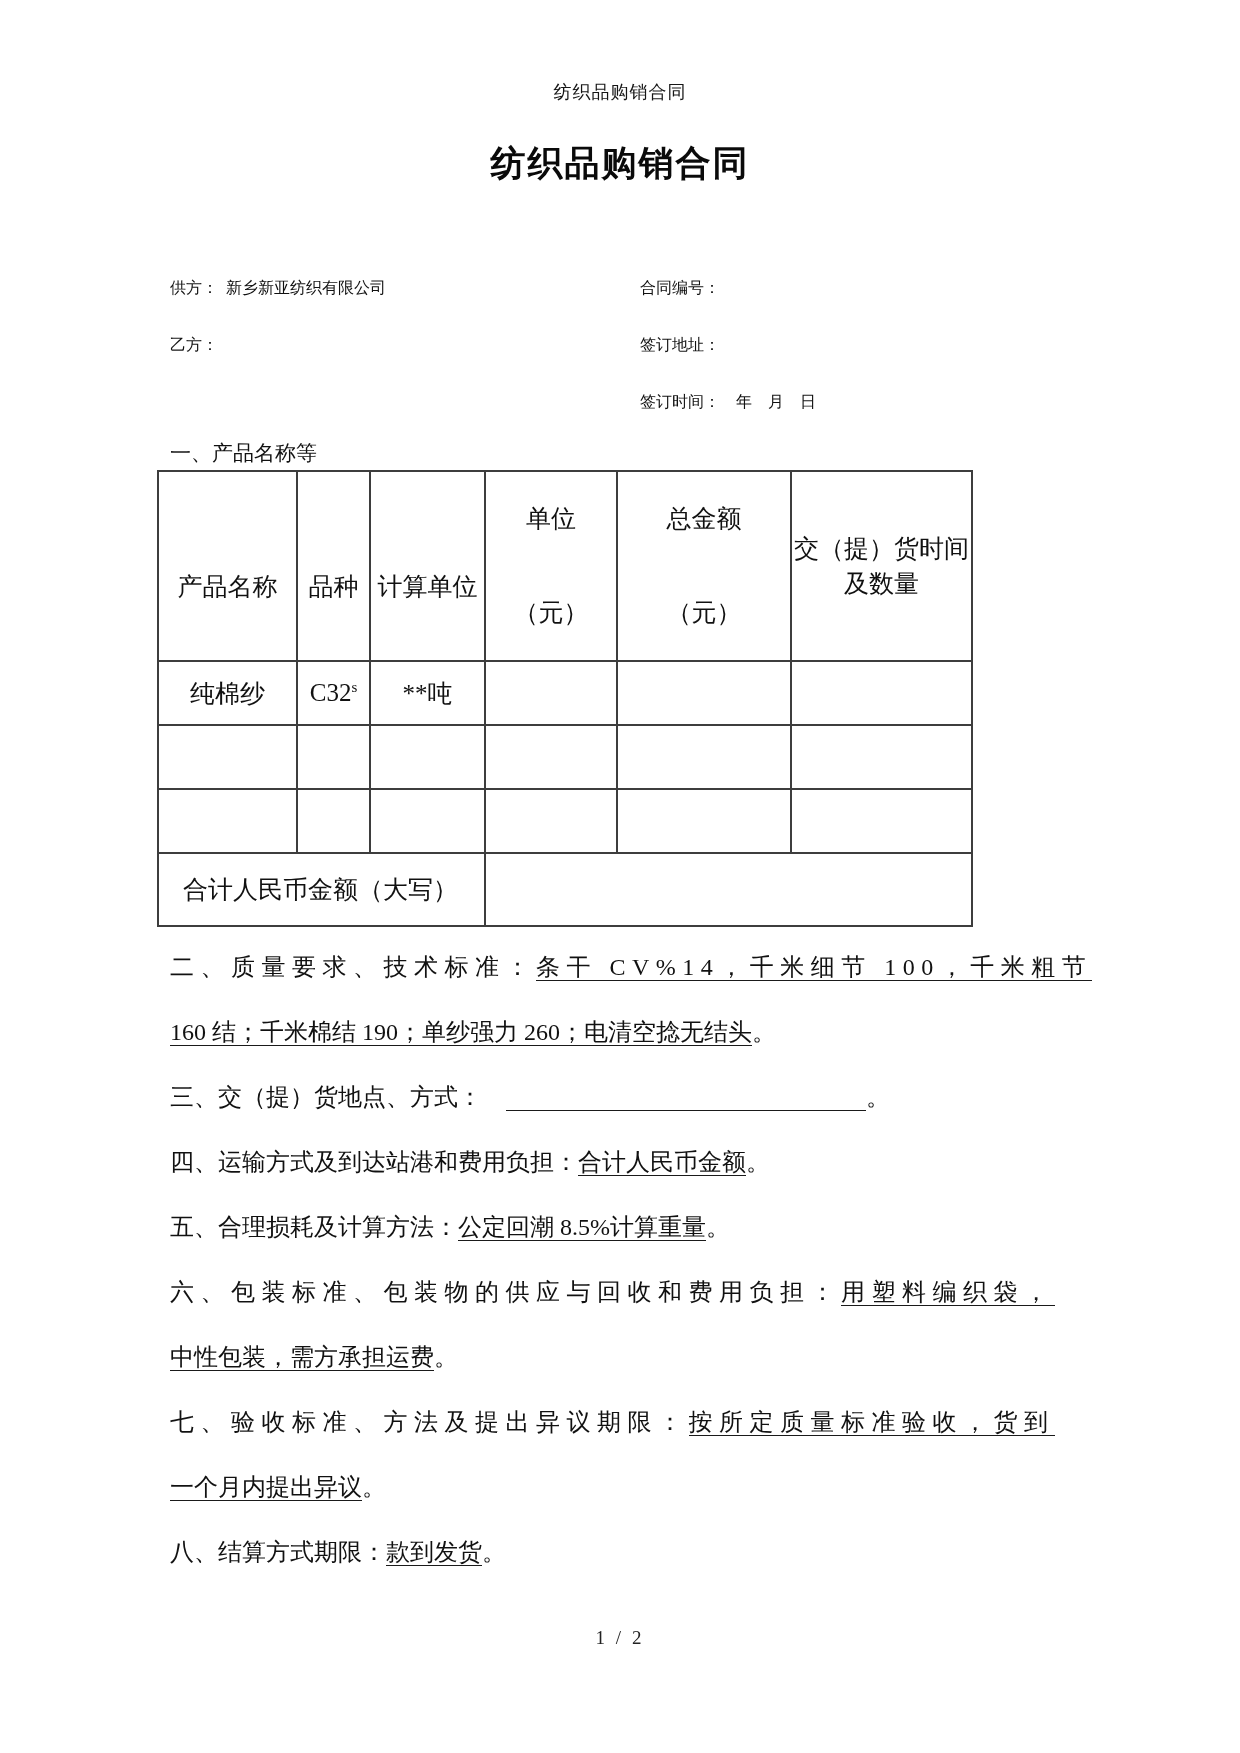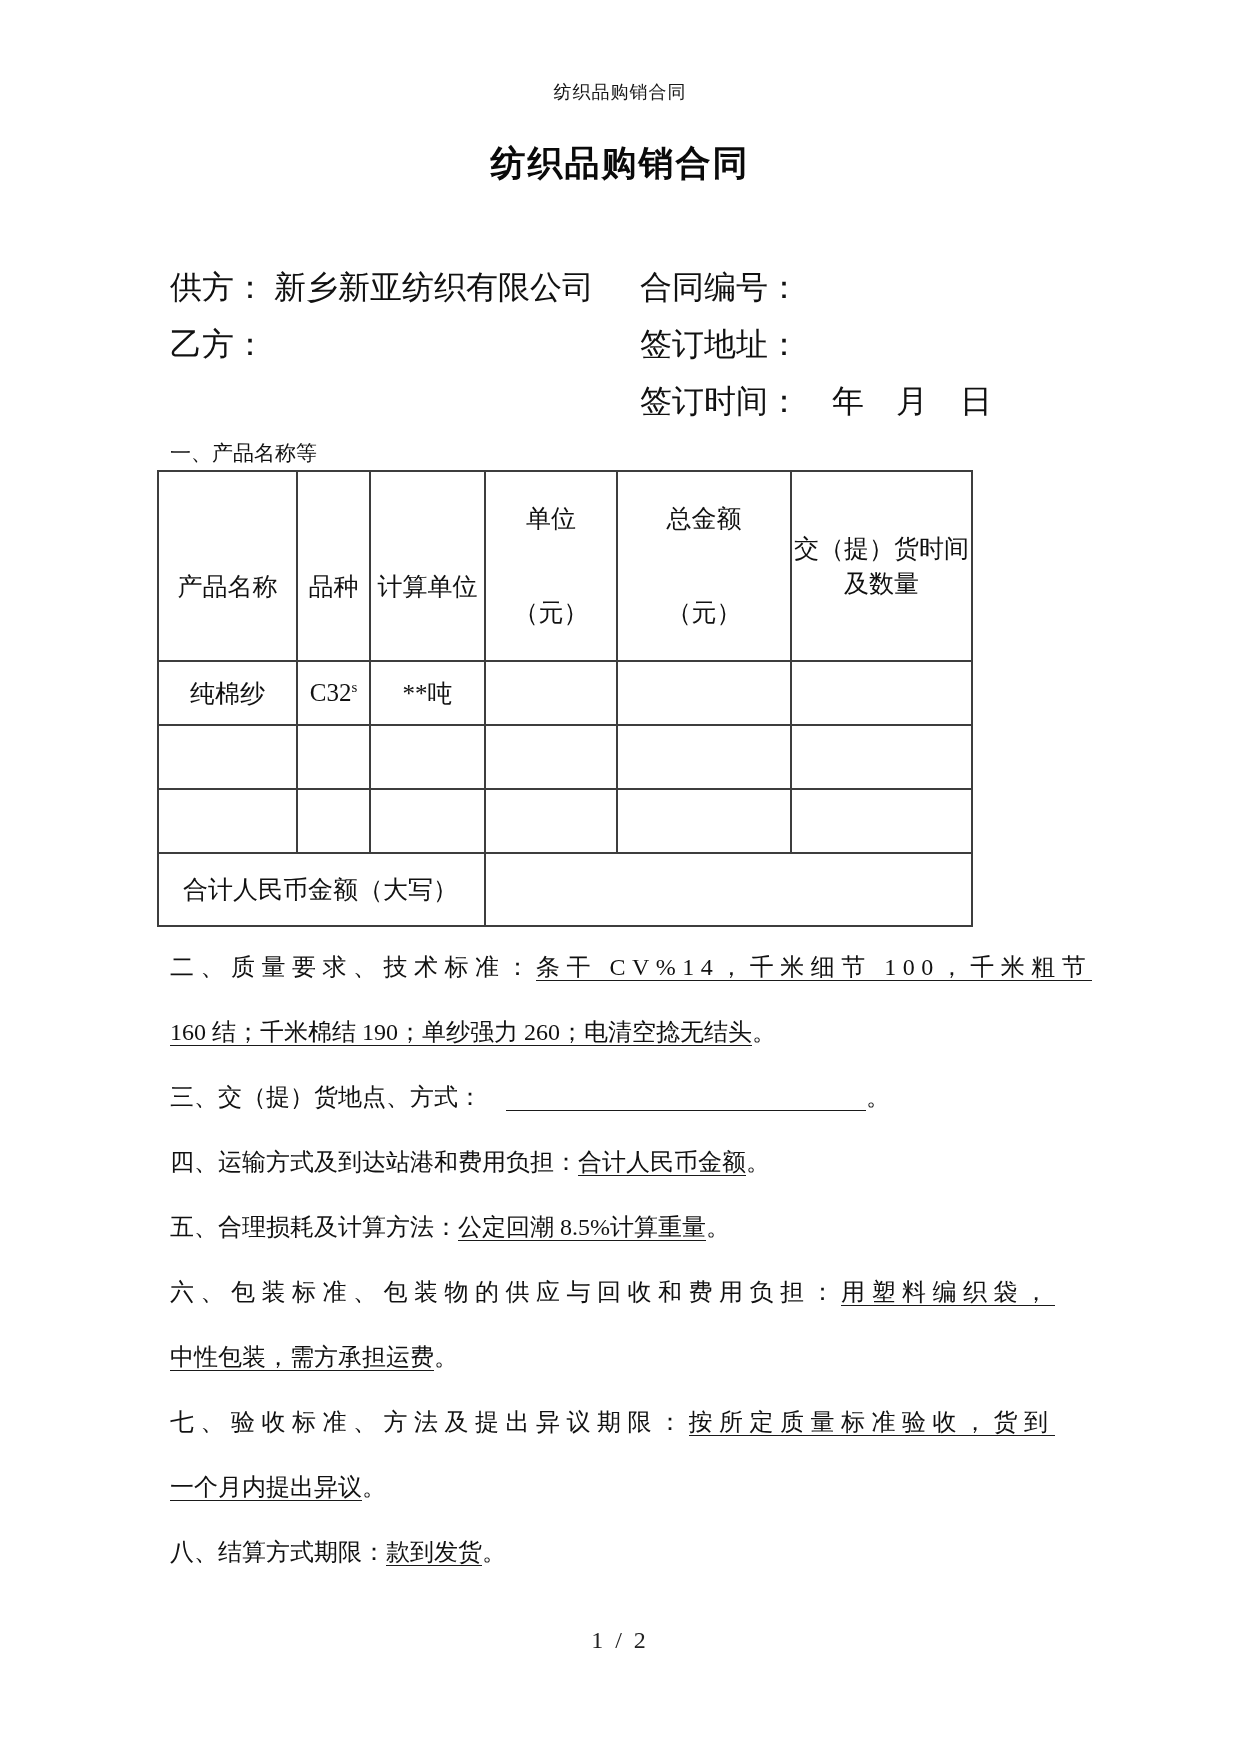--- a/index.html
+++ b/index.html
@@ -26,21 +26,21 @@
     text-align: center;
     font-size: 35px;
     font-weight: bold;
     letter-spacing: 2px;
     font-family: "Liberation Sans", "DejaVu Sans", sans-serif;
     color: #0a0a0a;
   }
   .info-block {
     display: flex;
     margin: 72px 8px 0 170px;
-    font-size: 32px;
+    font-size: 16px;
     align-items: flex-end;
   }
   .info-col { display: flex; flex-direction: column; }
   .info-col.left { width: 470px; }
   .info-row { height: 57px; line-height: 57px; white-space: pre; }
   .info-value { margin-left: 8px; }
   .section-heading {
     margin: 8px 0 0 170px;
     font-size: 21px;
     line-height: 30px;
@@ -74,21 +74,21 @@
     margin: 8px 0 0 170px;
     font-size: 24px;
     width: 920px;
   }
   .clause-line { height: 65px; line-height: 65px; white-space: pre; }
   .clause-line.full { letter-spacing: 6.5px; }
   .u { border-bottom: 1.5px solid #1a1a1a; }
   .page-footer {
     margin-top: 42px;
     text-align: center;
-    font-size: 24px;
+    font-size: 19px;
     letter-spacing: 3px;
     color: #222222;
   }
 </style>
 </head>
 <body>
 
 <div class="page">
 
   <div class="running-header">纺织品购销合同</div>

